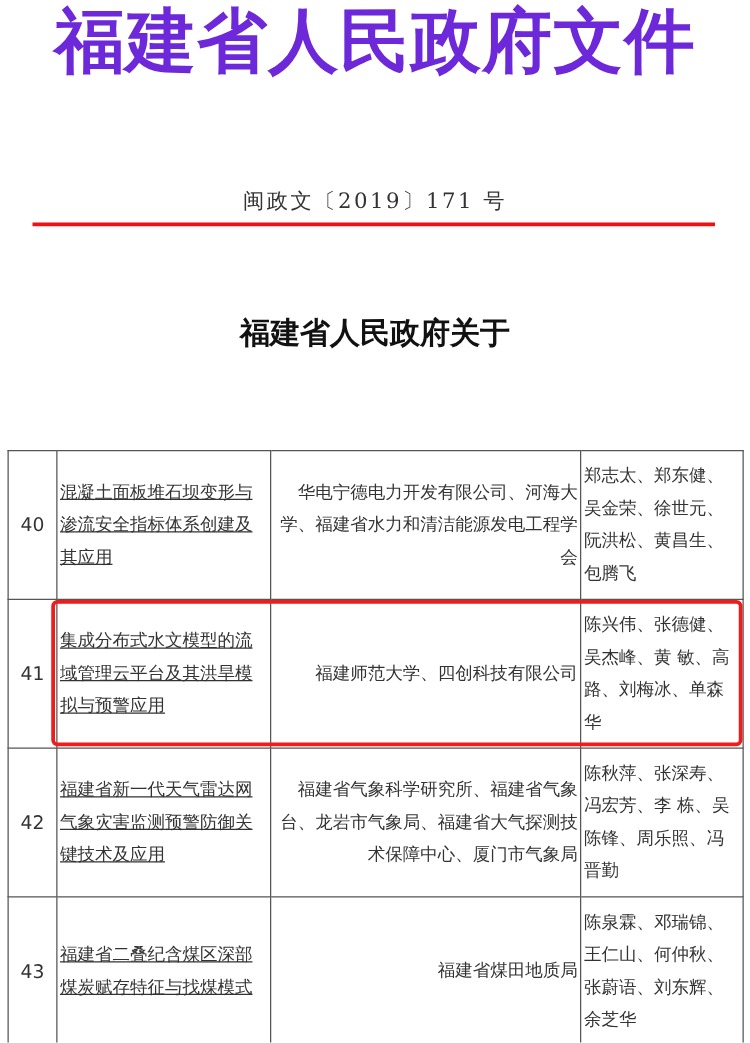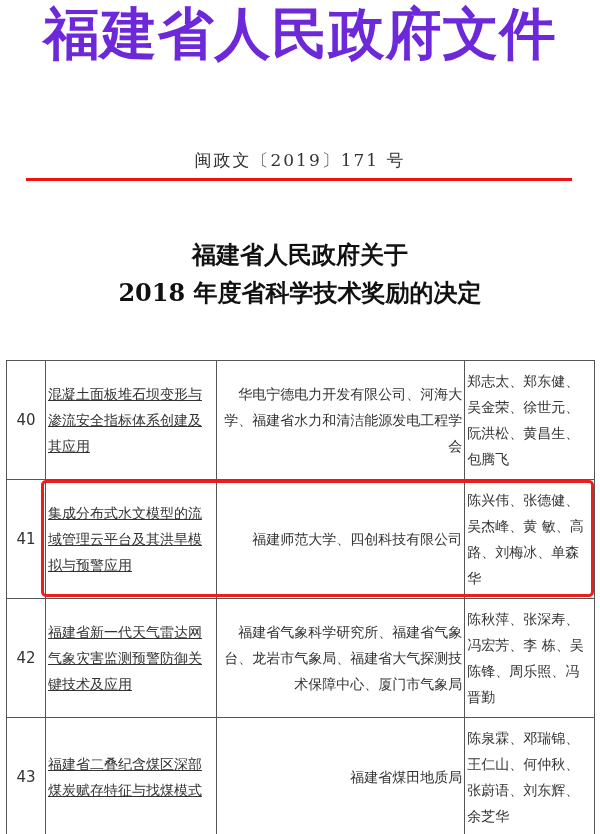--- a/index.html
+++ b/index.html
@@ -1,20 +1,20 @@
 <!DOCTYPE html>
 <html><head>
 <meta charset="utf-8">
 <style>
   html, body { margin: 0; padding: 0; background: #ffffff; }
   body { width: 600px; height: 834px; position: relative; overflow: hidden; font-family: "DejaVu Serif", "Liberation Serif", serif; color: #222; }
   .letterhead { position: absolute; left: 0; top: 0; width: 600px; text-align: center; color: #6d28d9; font-family: "DejaVu Serif", "Liberation Serif", serif; font-weight: bold; font-size: 56px; letter-spacing: 1px; line-height: 66px; top: 0px; }
   .docno { position: absolute; top: 149px; left: 0; width: 600px; text-align: center; font-size: 17px; letter-spacing: 2px; color: #333; }
   .redrule { position: absolute; top: 178px; left: 26px; width: 546px; height: 3px; background: #ee1111; }
-  .title { position: absolute; top: 236px; left: 0; width: 600px; text-align: center; font-weight: bold; font-size: 24px; line-height: 38px; color: #111; }
+  .title { position: absolute; top: 247px; left: 0; width: 600px; text-align: center; font-weight: bold; font-size: 24px; line-height: 38px; color: #111; }
   table.awards { position: absolute; top: 360px; left: 6px; width: 589px; border-collapse: collapse; font-family: "DejaVu Sans", "Liberation Sans", sans-serif; font-size: 14px; color: #333; }
   table.awards td { border: 1px solid #555; vertical-align: middle; padding: 0 2px; line-height: 26px; }
   td.no { width: 34px; text-align: center; font-size: 15px; margin-left: 36px; }
   td.proj { width: 166px; text-decoration: underline; }
   td.org { width: 244px; text-align: right; }
   td.names { width: 125px; }
   .row40 td { height: 118px; }
   .row41 td { height: 118px; }
   .row42 td { height: 118px; }
   .row43 td { height: 118px; }
@@ -22,21 +22,20 @@
 </style>
 </head>
 <body>
 
 <div class="letterhead">福建省人民政府文件</div>
 <div class="docno">闽政文〔2019〕171 号</div>
 <div class="redrule"></div>
 
 <div class="title">
   <div>福建省人民政府关于</div>
-  <div>2018 年度省科学技术奖励的决定</div>
 </div>
 
 <table class="awards">
   <tbody>
       <tr class="row40">
     <td class="no">40</td>
     <td class="proj">混凝土面板堆石坝变形与渗流安全指标体系创建及其应用</td>
     <td class="org">华电宁德电力开发有限公司、河海大学、福建省水力和清洁能源发电工程学会</td>
     <td class="names">郑志太、郑东健、吴金荣、徐世元、阮洪松、黄昌生、包腾飞</td>
   </tr>

